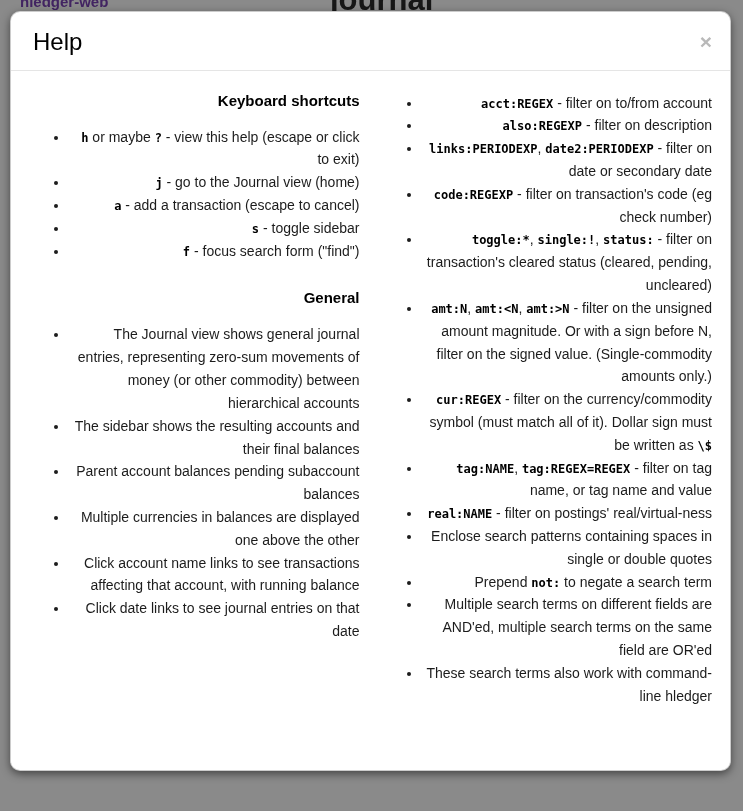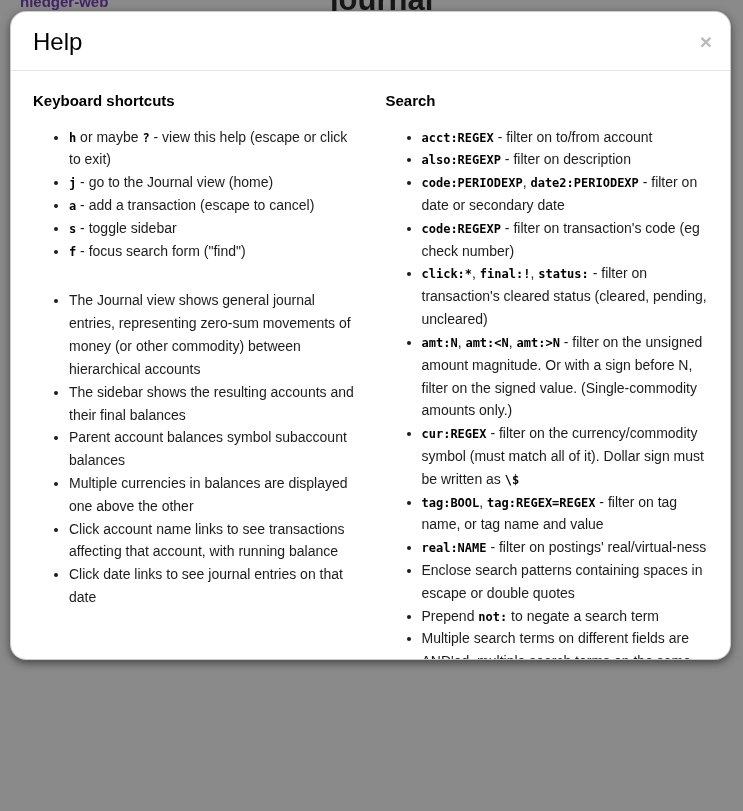--- a/index.html
+++ b/index.html
@@ -20,45 +20,45 @@
   }
   .page-heading {
     position: absolute; left: 330px; top: -18px;
     font-size: 31px; font-weight: bold; color: #2b2b2b;
   }
   .overlay { position: absolute; inset: 0; background: rgba(0,0,0,0.46); }
 
   
   .modal {
     position: absolute; left: 10px; top: 11px;
-    width: 721px; height: 649px;
+    width: 721px; height: 760px;
     background: #fff;
     border: 1px solid rgba(0,0,0,0.2);
-    border-radius: 16px;
+    border-radius: 10px;
     box-shadow: 0 3px 9px rgba(0,0,0,0.5);
     overflow: hidden;
     box-sizing: border-box;
   }
   .modal-header {
     display: flex; justify-content: space-between; align-items: flex-start;
     padding: 16px 18px 14px 22px;
     border-bottom: 1px solid #e5e5e5;
   }
   .modal-title { font-size: 24px; font-weight: 500; color: #000; line-height: 1.15; }
   .close {
     background: none; border: 0; padding: 0; margin-top: 3px;
     font-size: 21px; font-weight: bold; line-height: 1;
     color: #b9b9b9; cursor: pointer;
     font-family: "Liberation Sans", sans-serif;
   }
   .modal-body {
     display: flex; gap: 26px;
     padding: 21px 18px 10px 22px;
   }
-  .col { flex: 1; min-width: 0; }
+  .col { flex: 1; min-width: 0; text-align: right; }
   .section-heading {
     font-weight: bold; font-size: 15px; color: #000;
     margin: 0 0 17px 0;
   }
   .col ul { margin: 0 0 27px 0; padding-left: 36px; }
   .col li {
     font-size: 14px; line-height: 1.63; color: #1c1c1c;
   }
   code {
     font-family: "DejaVu Sans Mono", monospace;
@@ -84,41 +84,41 @@
   <div class="modal-body">
     <div class="col">
       <div class="section-heading">Keyboard shortcuts</div>
       <ul>
           <li><code>h</code> or maybe <code>?</code> - view this help (escape or click to exit)</li>
           <li><code>j</code> - go to the Journal view (home)</li>
           <li><code>a</code> - add a transaction (escape to cancel)</li>
           <li><code>s</code> - toggle sidebar</li>
           <li><code>f</code> - focus search form ("find")</li>
         </ul>
+      <div class="section-heading">General</div>
       <ul>
           <li>The Journal view shows general journal entries, representing zero-sum movements of money (or other commodity) between hierarchical accounts</li>
           <li>The sidebar shows the resulting accounts and their final balances</li>
-          <li>Parent account balances symbol subaccount balances</li>
+          <li>Parent account balances pending subaccount balances</li>
           <li>Multiple currencies in balances are displayed one above the other</li>
           <li>Click account name links to see transactions affecting that account, with running balance</li>
           <li>Click date links to see journal entries on that date</li>
         </ul>
     </div>
     <div class="col">
-      <div class="section-heading">Search</div>
       <ul>
           <li><code>acct:REGEX</code> - filter on to/from account</li>
           <li><code>also:REGEXP</code> - filter on description</li>
-          <li><code>code:PERIODEXP</code>, <code>date2:PERIODEXP</code> - filter on date or secondary date</li>
+          <li><code>links:PERIODEXP</code>, <code>date2:PERIODEXP</code> - filter on date or secondary date</li>
           <li><code>code:REGEXP</code> - filter on transaction's code (eg check number)</li>
-          <li><code>click:*</code>, <code>final:!</code>, <code>status:</code> - filter on transaction's cleared status (cleared, pending, uncleared)</li>
+          <li><code>toggle:*</code>, <code>single:!</code>, <code>status:</code> - filter on transaction's cleared status (cleared, pending, uncleared)</li>
           <li><code>amt:N</code>, <code>amt:&lt;N</code>, <code>amt:&gt;N</code> - filter on the unsigned amount magnitude. Or with a sign before N, filter on the signed value. (Single-commodity amounts only.)</li>
           <li><code>cur:REGEX</code> - filter on the currency/commodity symbol (must match all of it). Dollar sign must be written as <code>\$</code></li>
-          <li><code>tag:BOOL</code>, <code>tag:REGEX=REGEX</code> - filter on tag name, or tag name and value</li>
+          <li><code>tag:NAME</code>, <code>tag:REGEX=REGEX</code> - filter on tag name, or tag name and value</li>
           <li><code>real:NAME</code> - filter on postings' real/virtual-ness</li>
-          <li>Enclose search patterns containing spaces in escape or double quotes</li>
+          <li>Enclose search patterns containing spaces in single or double quotes</li>
           <li>Prepend <code>not:</code> to negate a search term</li>
           <li>Multiple search terms on different fields are AND'ed, multiple search terms on the same field are OR'ed</li>
           <li>These search terms also work with command-line hledger</li>
         </ul>
     </div>
   </div>
 </div>
 
 </body></html>

